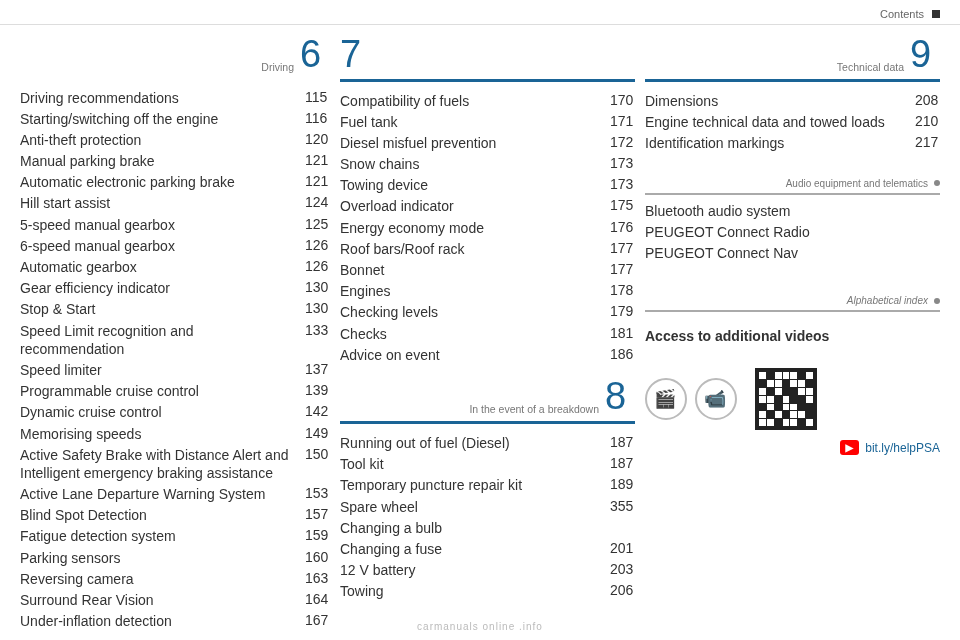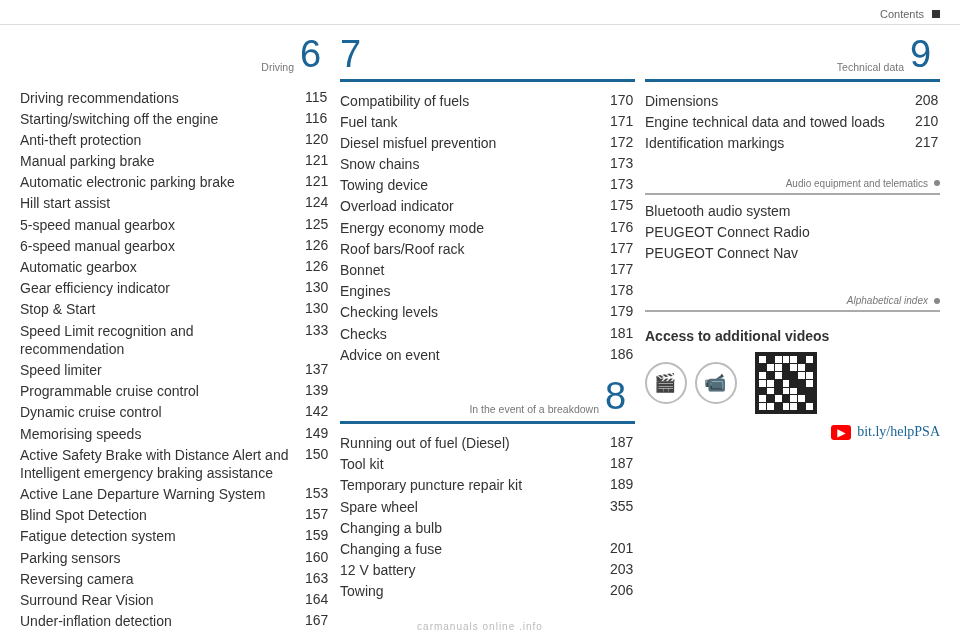--- a/index.html
+++ b/index.html
@@ -106,21 +106,21 @@
       background: #aaa;
       margin-bottom: 6px;
     }
     .access-videos {
       margin-top: 10px;
     }
     .access-videos-title {
       font-size: 14px;
       font-weight: bold;
       color: #333;
-      margin-bottom: 8px;
+      margin-bottom: 24px;
     }
     .videos-icons {
       display: flex;
       align-items: center;
       gap: 8px;
       margin-bottom: 10px;
     }
     .video-icon {
       width: 42px;
       height: 42px;
@@ -140,23 +140,22 @@
     }
     .youtube-icon {
       background: #ff0000;
       color: white;
       font-size: 10px;
       padding: 2px 6px;
       border-radius: 3px;
       font-weight: bold;
     }
     .youtube-url {
-      font-size: 14px;
+      font-size: 12px;
       color: #1a6496;
-      font-family: Liberation Serif, serif;
     }
     .watermark {
       position: fixed;
       bottom: 8px;
       left: 50%;
       transform: translateX(-50%);
       font-size: 10px;
       color: #bbb;
       letter-spacing: 1px;
     }

